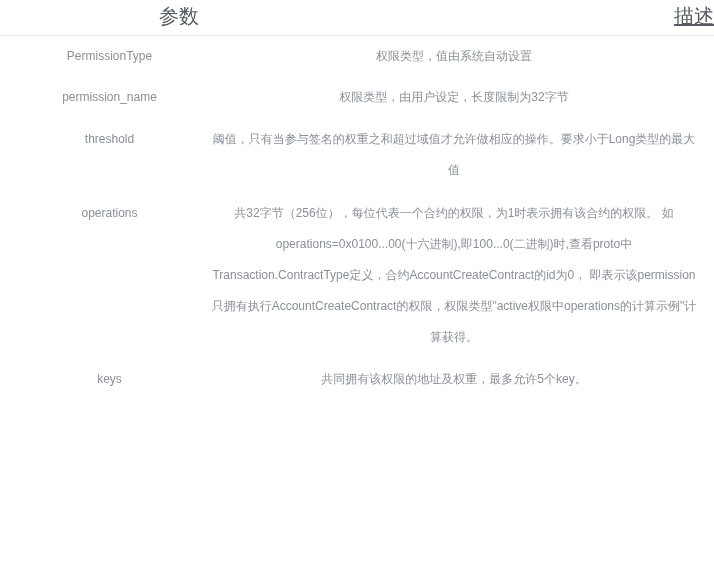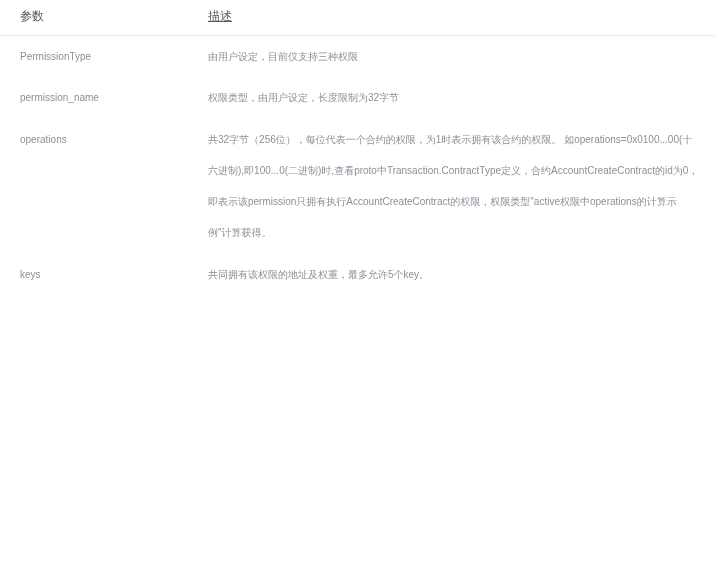--- a/index.html
+++ b/index.html
@@ -19,39 +19,40 @@
   .doc-table {
     width: 714px;
     border-collapse: collapse;
     table-layout: fixed;
   }
 
   .doc-table col.col-param { width: 199px; }
   .doc-table col.col-desc  { width: 515px; }
 
   thead th {
-    text-align: left;
+    text-align: right;
     font-weight: normal;
-    font-size: 12px;
+    font-size: 20px;
     color: #555b61;
     padding: 5px 0 8px 0;
     border-bottom: 1px solid #e6e8ea;
     vertical-align: top;
     line-height: 22px;
   }
   thead th.h-param { padding-left: 20px; }
   thead th.h-desc  { padding-left: 9px; text-decoration: underline; }
 
   tbody td {
-    font-size: 10px;
+    font-size: 12px;
     color: #8a9099;
     vertical-align: top;
     line-height: 31px;
     padding: 6px 0 6px 0;
     border: none;
+    text-align: center;
   }
 
   tbody td.param {
     padding-left: 20px;
     color: #8a9099;
     white-space: nowrap;
   }
 
   tbody td.desc {
     padding-left: 9px;
@@ -72,25 +73,29 @@
   </colgroup>
   <thead>
     <tr>
       <th class="h-param">参数</th>
       <th class="h-desc">描述</th>
     </tr>
   </thead>
   <tbody>
     <tr class="row-tight">
       <td class="param">PermissionType</td>
-      <td class="desc">由用户设定，目前仅支持三种权限</td>
+      <td class="desc">权限类型，值由系统自动设置</td>
     </tr>
     <tr class="row-tight">
       <td class="param">permission_name</td>
       <td class="desc">权限类型，由用户设定，长度限制为32字节</td>
+    </tr>
+    <tr>
+      <td class="param">threshold</td>
+      <td class="desc">阈值，只有当参与签名的权重之和超过域值才允许做相应的操作。要求小于Long类型的最大值</td>
     </tr>
     <tr>
       <td class="param">operations</td>
       <td class="desc">共32字节（256位），每位代表一个合约的权限，为1时表示拥有该合约的权限。 如operations=0x0100...00(十六进制),即100...0(二进制)时,查看proto中Transaction.ContractType定义，合约AccountCreateContract的id为0， 即表示该permission只拥有执行AccountCreateContract的权限，权限类型"active权限中operations的计算示例"计算获得。</td>
     </tr>
     <tr class="row-tight">
       <td class="param">keys</td>
       <td class="desc">共同拥有该权限的地址及权重，最多允许5个key。</td>
     </tr>
   </tbody>

